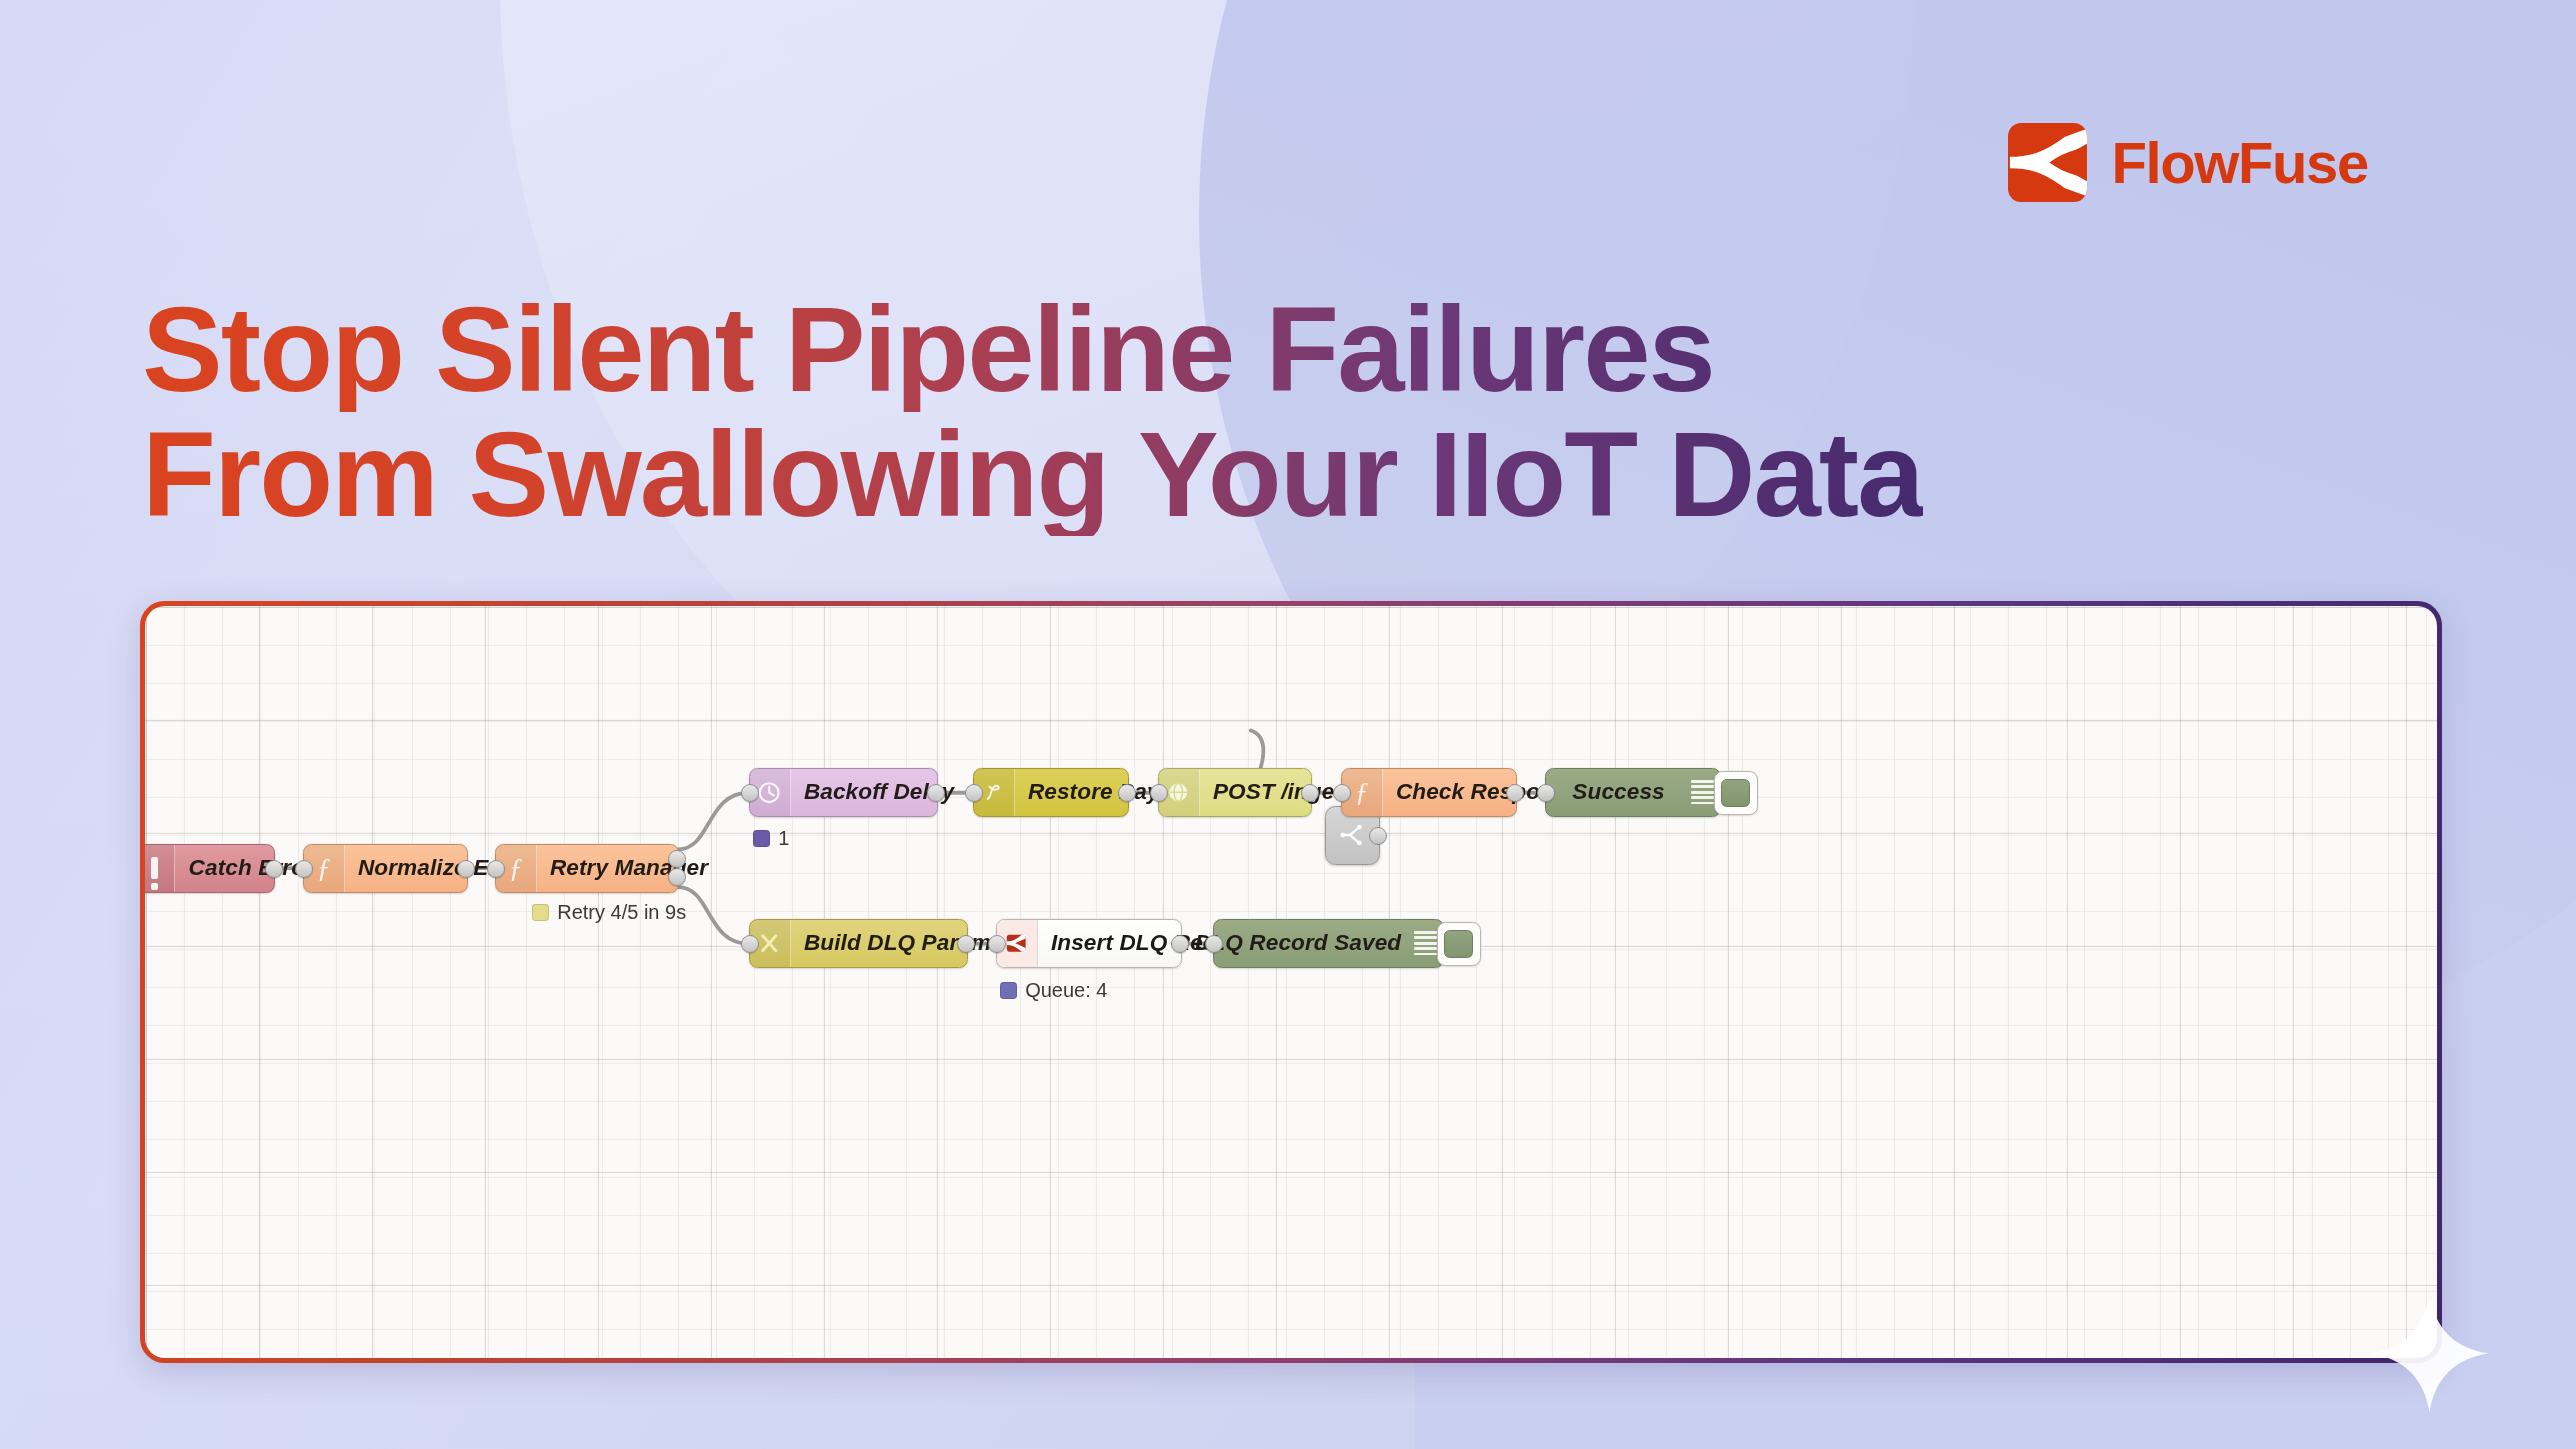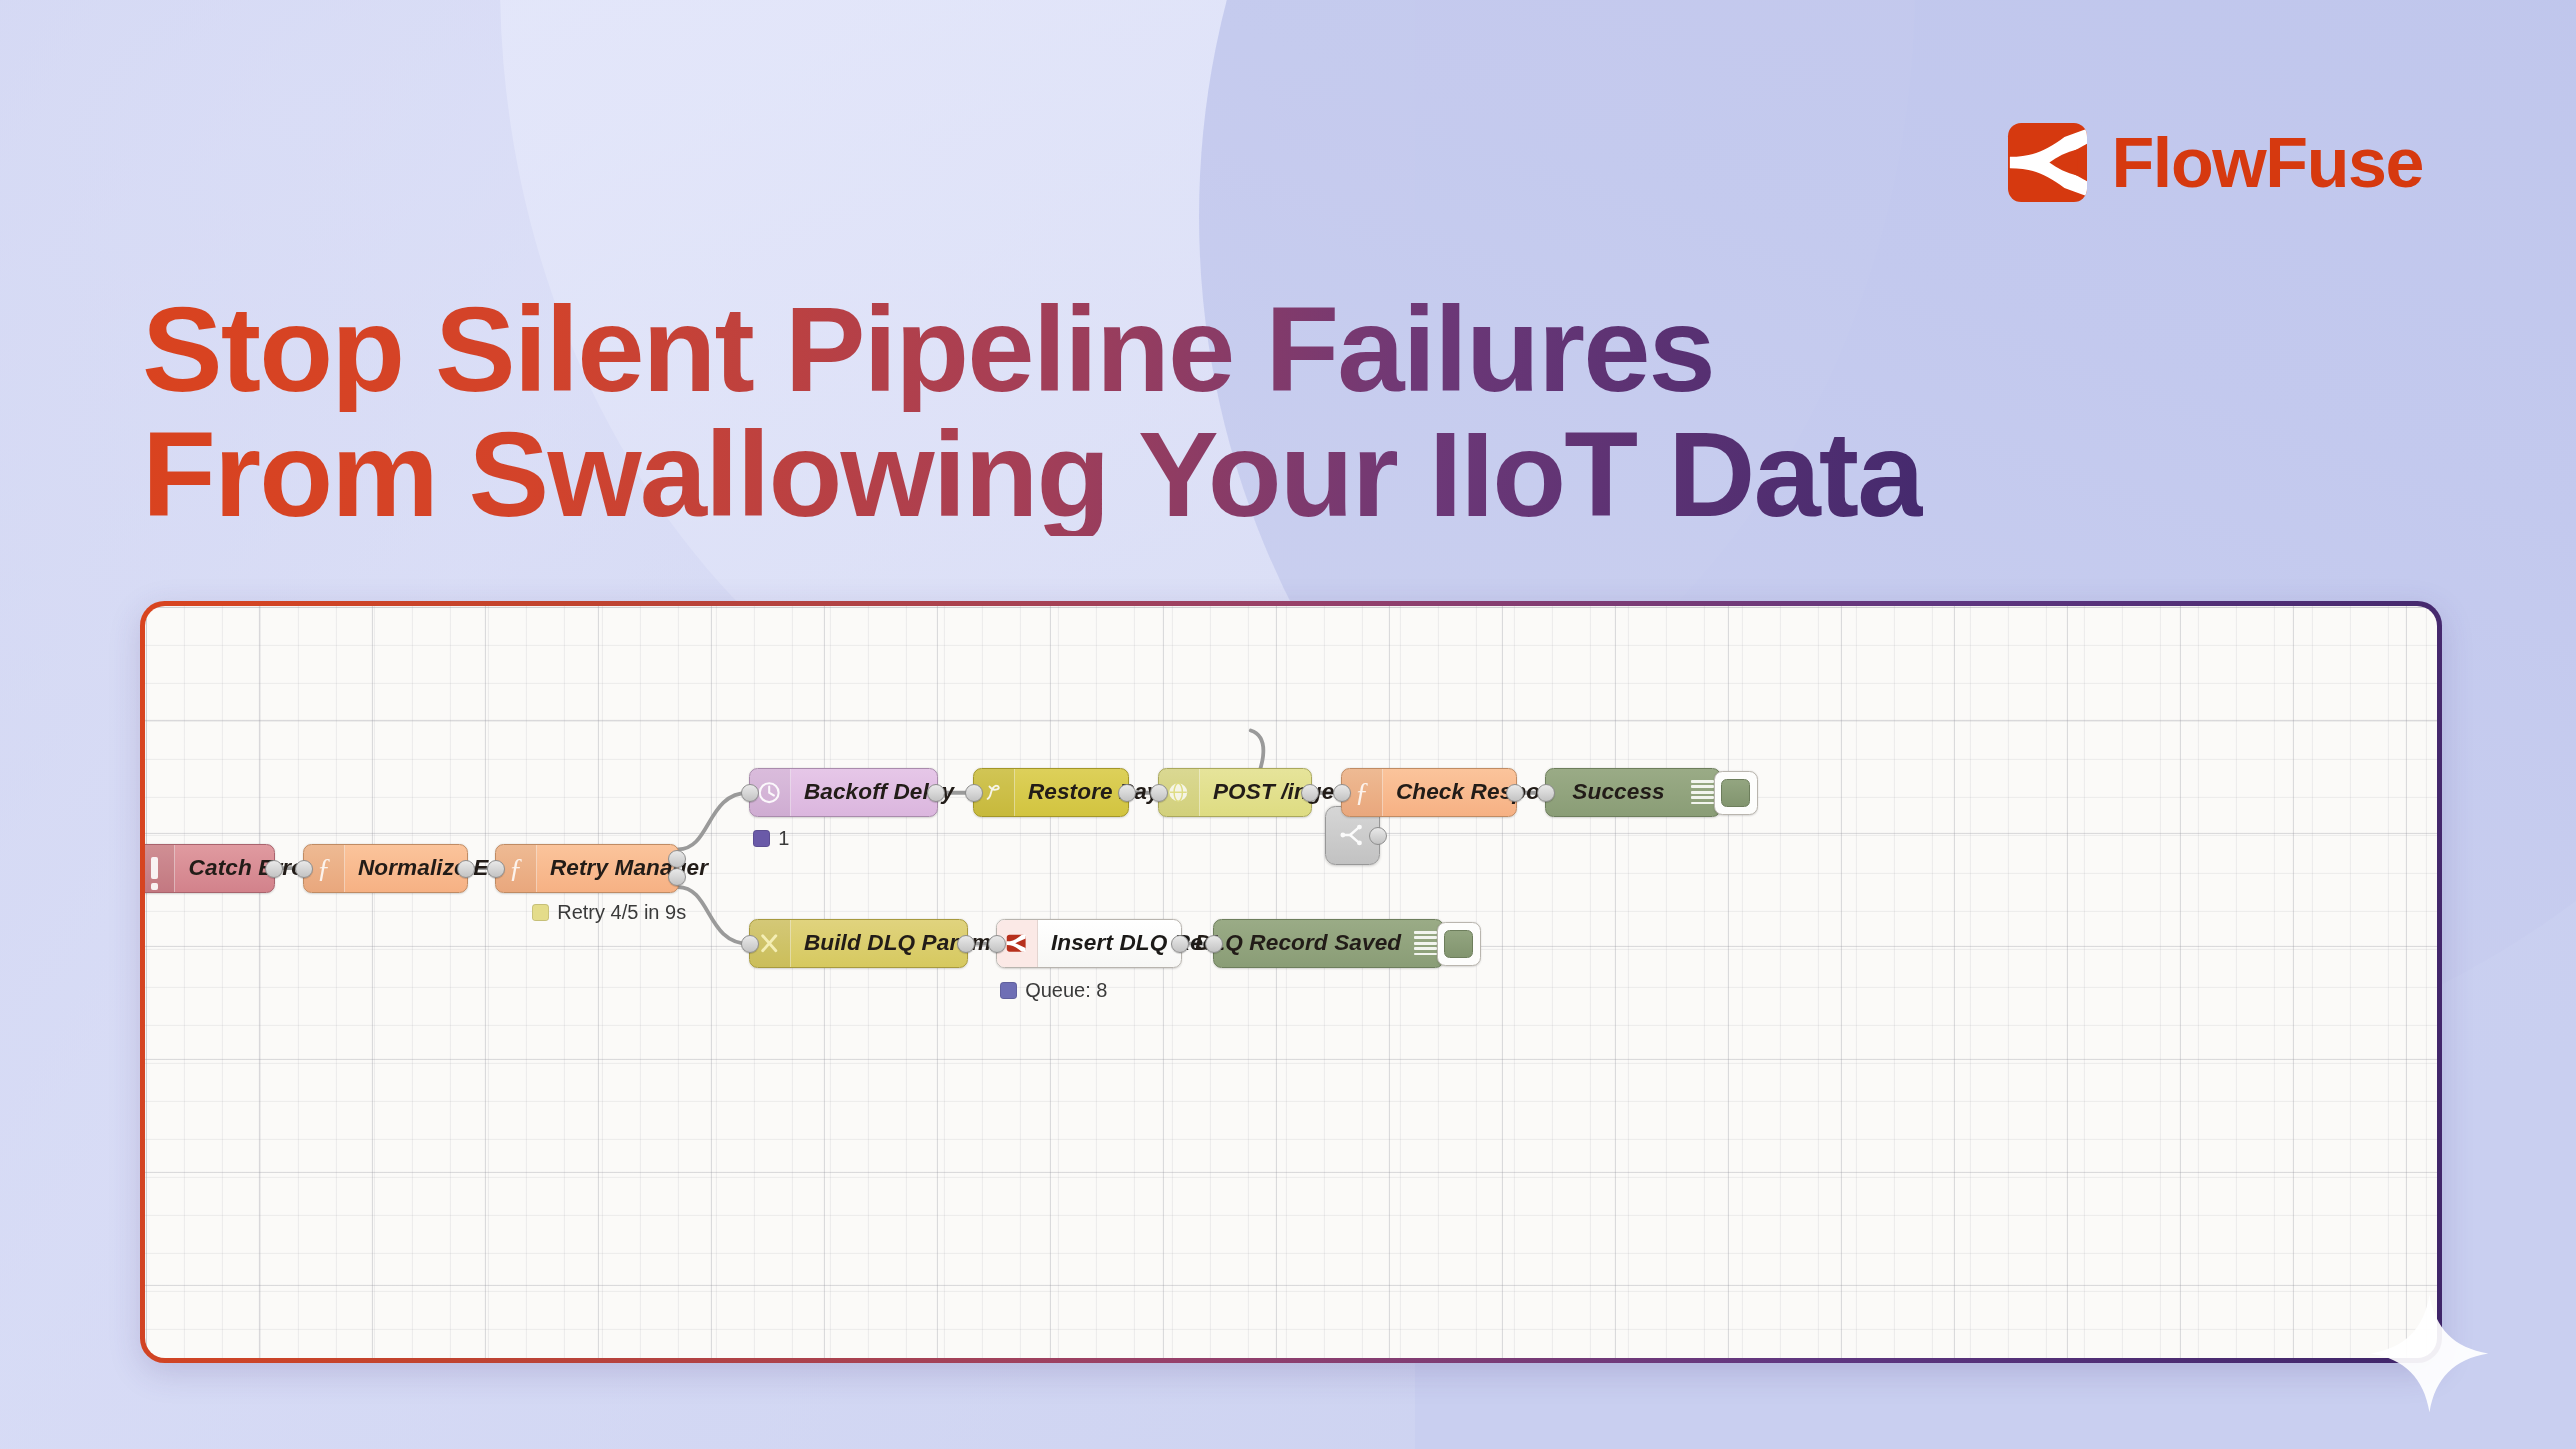--- a/index.html
+++ b/index.html
@@ -43,21 +43,21 @@
   #logo{
     position:absolute;left:2008px;top:123px;
     display:flex;align-items:center;gap:24.5px;
   }
   #logo-mark{
     width:79px;height:79px;border-radius:13.2px;
     background:#d6390f;position:relative;overflow:hidden;flex:none;
   }
   #logo-mark svg{position:absolute;inset:0;}
   #logo-word{
-    font-size:70px;font-weight:bold;color:#d6390f;
+    font-size:58px;font-weight:bold;color:#d6390f;
     letter-spacing:-1.4px;line-height:1;white-space:nowrap;
   }
 
   
   #headline{
     position:absolute;left:142px;top:206px;
     font-size:121px;font-weight:bold;line-height:1.03;
     letter-spacing:-1.9px;white-space:nowrap;
   }
   #headline .ln{
@@ -382,21 +382,21 @@
           <path d="M4 12 C 11 12, 15 9, 20 5 L24 5 L24 9 L13 14 L24 19 L24 23 L20 23 C 15 19, 11 16, 4 16 Z" fill="#ffffff"></path>
         </svg>
       </div>
       <div class="node-label">Insert DLQ Record</div>
       <span class="port in"></span>
       <span class="port out"></span>
     </div>
 
     <div class="status" style="left:855px;top:373px;">
       <span class="dot" style="background:#6f6fb5"></span>
-      <span>Queue: 8</span>
+      <span>Queue: 4</span>
     </div>
 
     <div class="node n-debug" style="left:1068px;top:313px;width:231px;justify-content:flex-end;">
       <div class="node-label">DLQ Record Saved</div>
       <div class="dbg-lines">
           <i></i>
           <i></i>
           <i></i>
           <i></i>
           <i></i>

